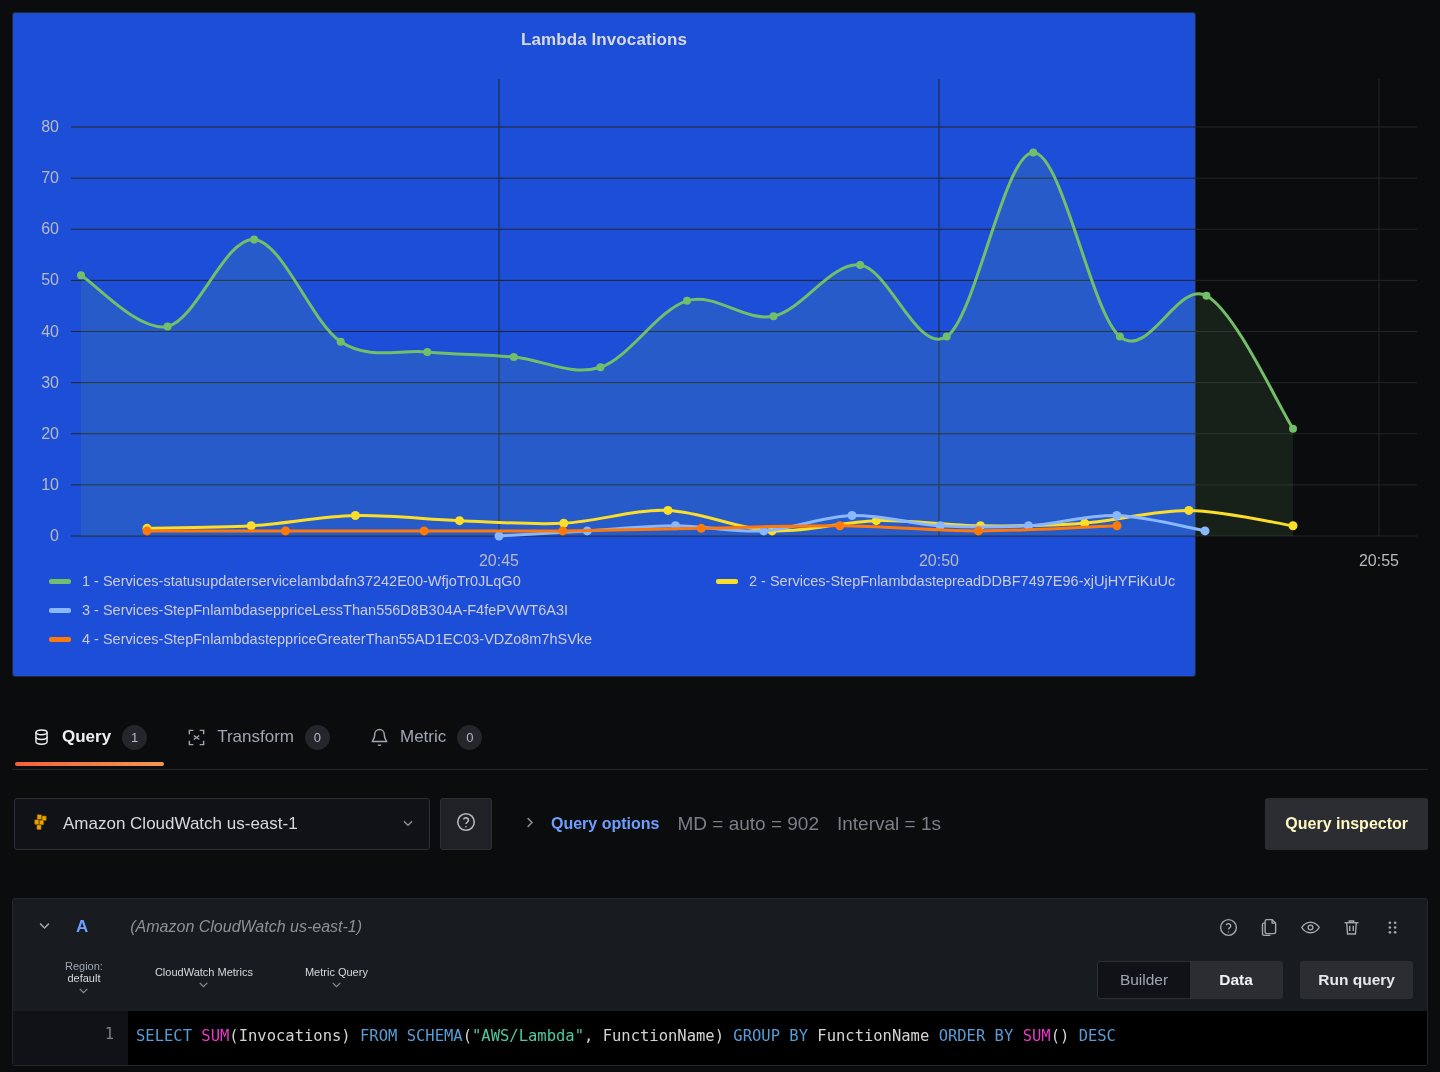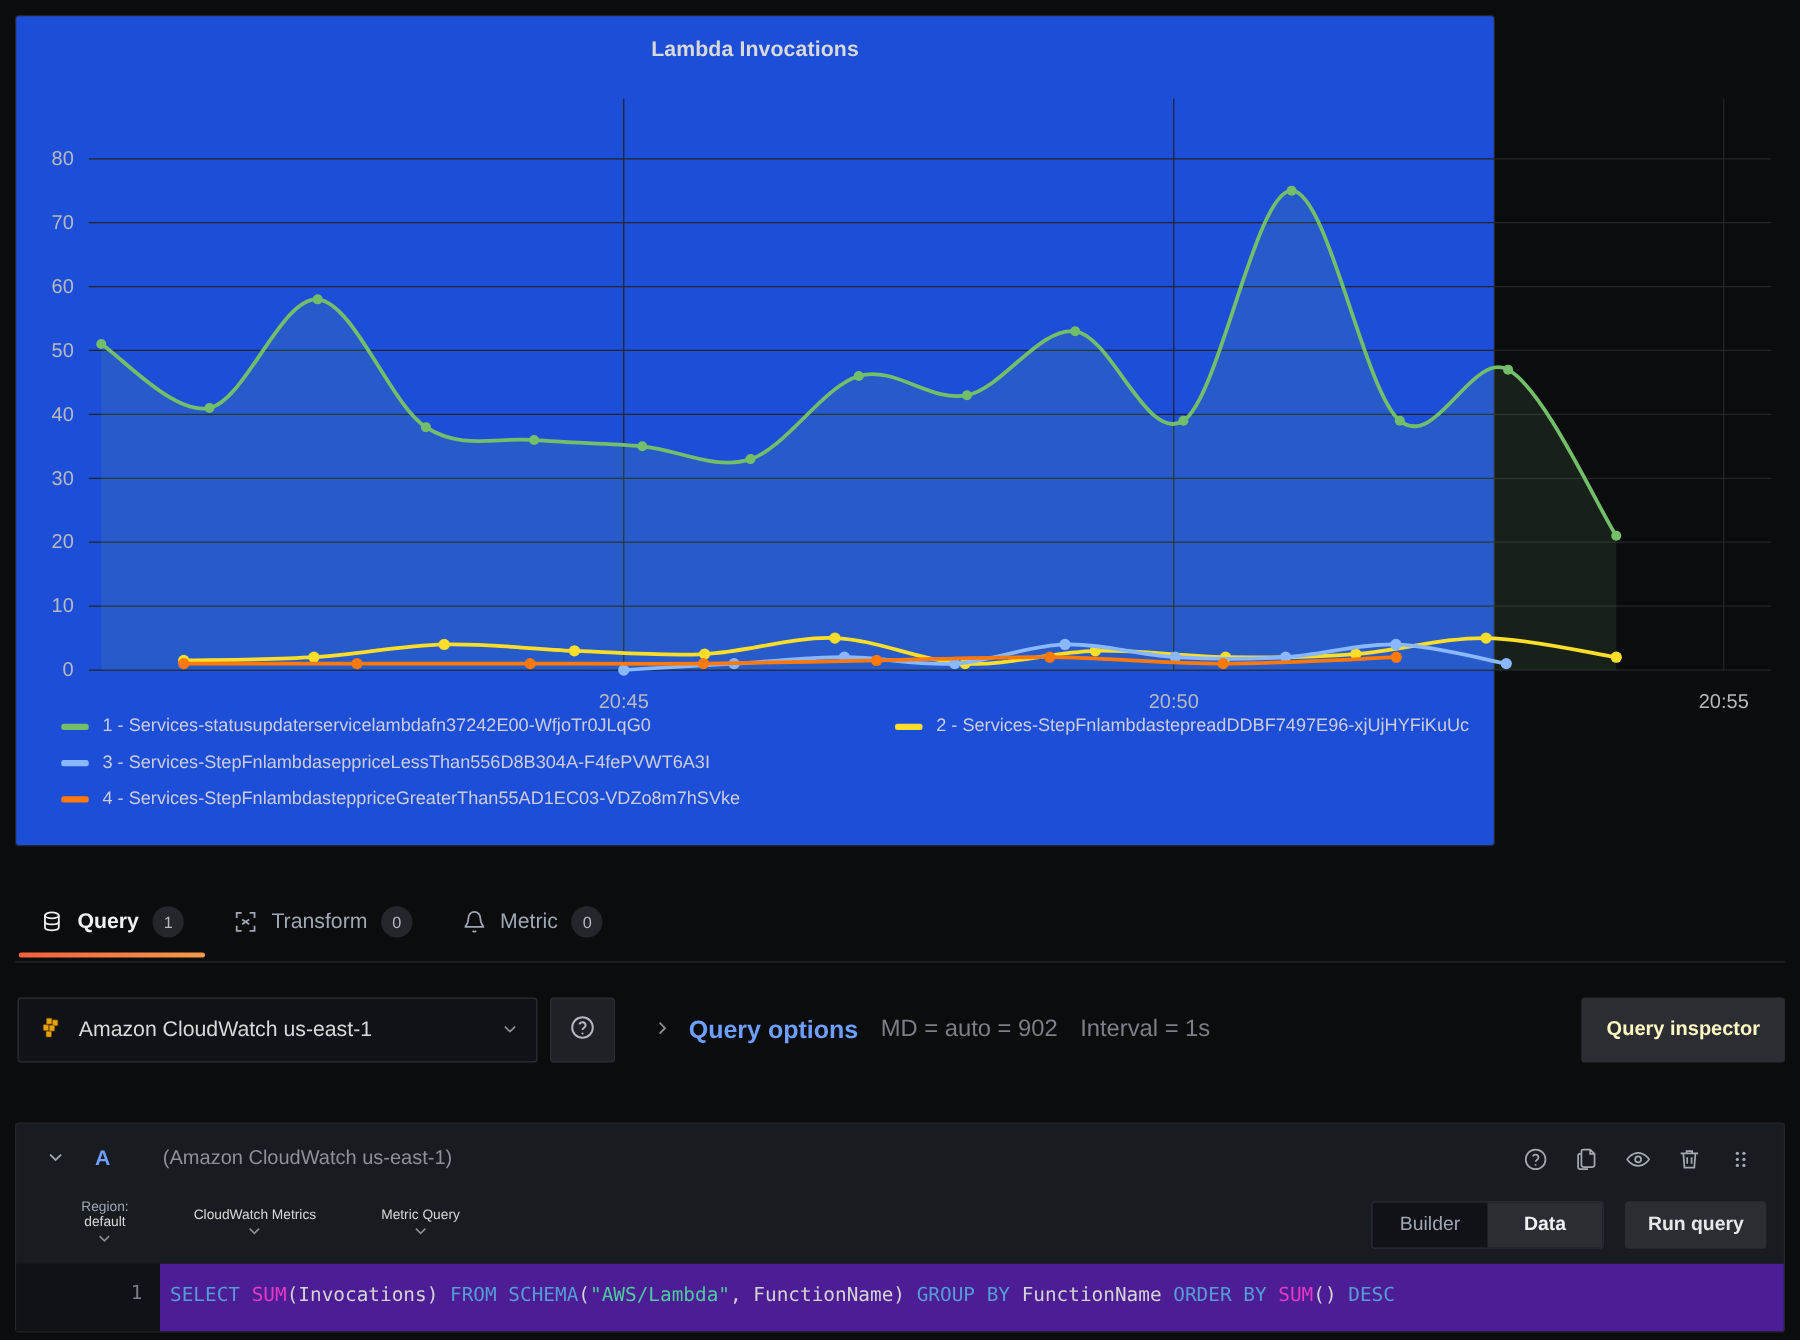--- a/index.html
+++ b/index.html
@@ -149,21 +149,21 @@
     margin-left: 10px;
     display: flex; align-items: center; justify-content: center;
     cursor: pointer;
   }
   .qopts {
     display: flex; align-items: center;
     margin-left: 30px; gap: 14px;
     cursor: pointer;
   }
   .qopts-caret { color: #8e8e93; font-size: 15px; }
-  .qopts-label { color: #6e9fff; font-size: 20px; font-weight: 600; }
+  .qopts-label { color: #6e9fff; font-size: 16px; font-weight: 600; }
   .qopts-meta { color: #7b7f87; font-size: 19px; margin-left: 18px; }
   .q-inspector {
     position: absolute;
     right: 0; top: 0;
     height: 52px;
     background: #2b2d33;
     border-radius: 3px;
     display: flex; align-items: center;
     padding: 0 20px;
     font-size: 16px; font-weight: 600;
@@ -185,21 +185,21 @@
     height: 56px;
     display: flex; align-items: center;
     padding: 0 14px;
   }
   .qe-collapse { color: #9fa7b3; font-size: 14px; padding: 6px 10px; cursor: pointer; }
   .qe-ref {
     color: #6e9fff; font-size: 17px; font-weight: 600;
     margin-left: 14px; cursor: pointer;
   }
   .qe-ds {
-    color: #8e9197; font-size: 16px; 
+    color: #8e9197; font-size: 16px; font-style: italic;
     margin-left: 42px;
   }
   .qe-actions { margin-left: auto; display: flex; gap: 20px; padding-right: 10px; }
   .qe-actions .ico { color: #a4a8af; cursor: pointer; display: flex; }
 
   .qe-opts {
     height: 50px;
     display: flex; align-items: center;
     padding: 0 14px 0 52px;
     position: relative;
@@ -250,21 +250,21 @@
   .gutter {
     width: 115px;
     text-align: right;
     padding: 14px 14px 0 0;
     color: #7b7f87;
   }
   .code-line {
     padding-top: 14px;
     white-space: pre;
     line-height: 22px;
-    background: #4c1d95;
+    background: #000000;
     flex: 1;
     padding-left: 8px;
   }
   .kw  { color: #569cd6; }
   .fn  { color: #e639c6; }
   .str { color: #4ec9a0; }
   .pl  { color: #d4d4d4; }
 </style>
 </head>
 <body>

